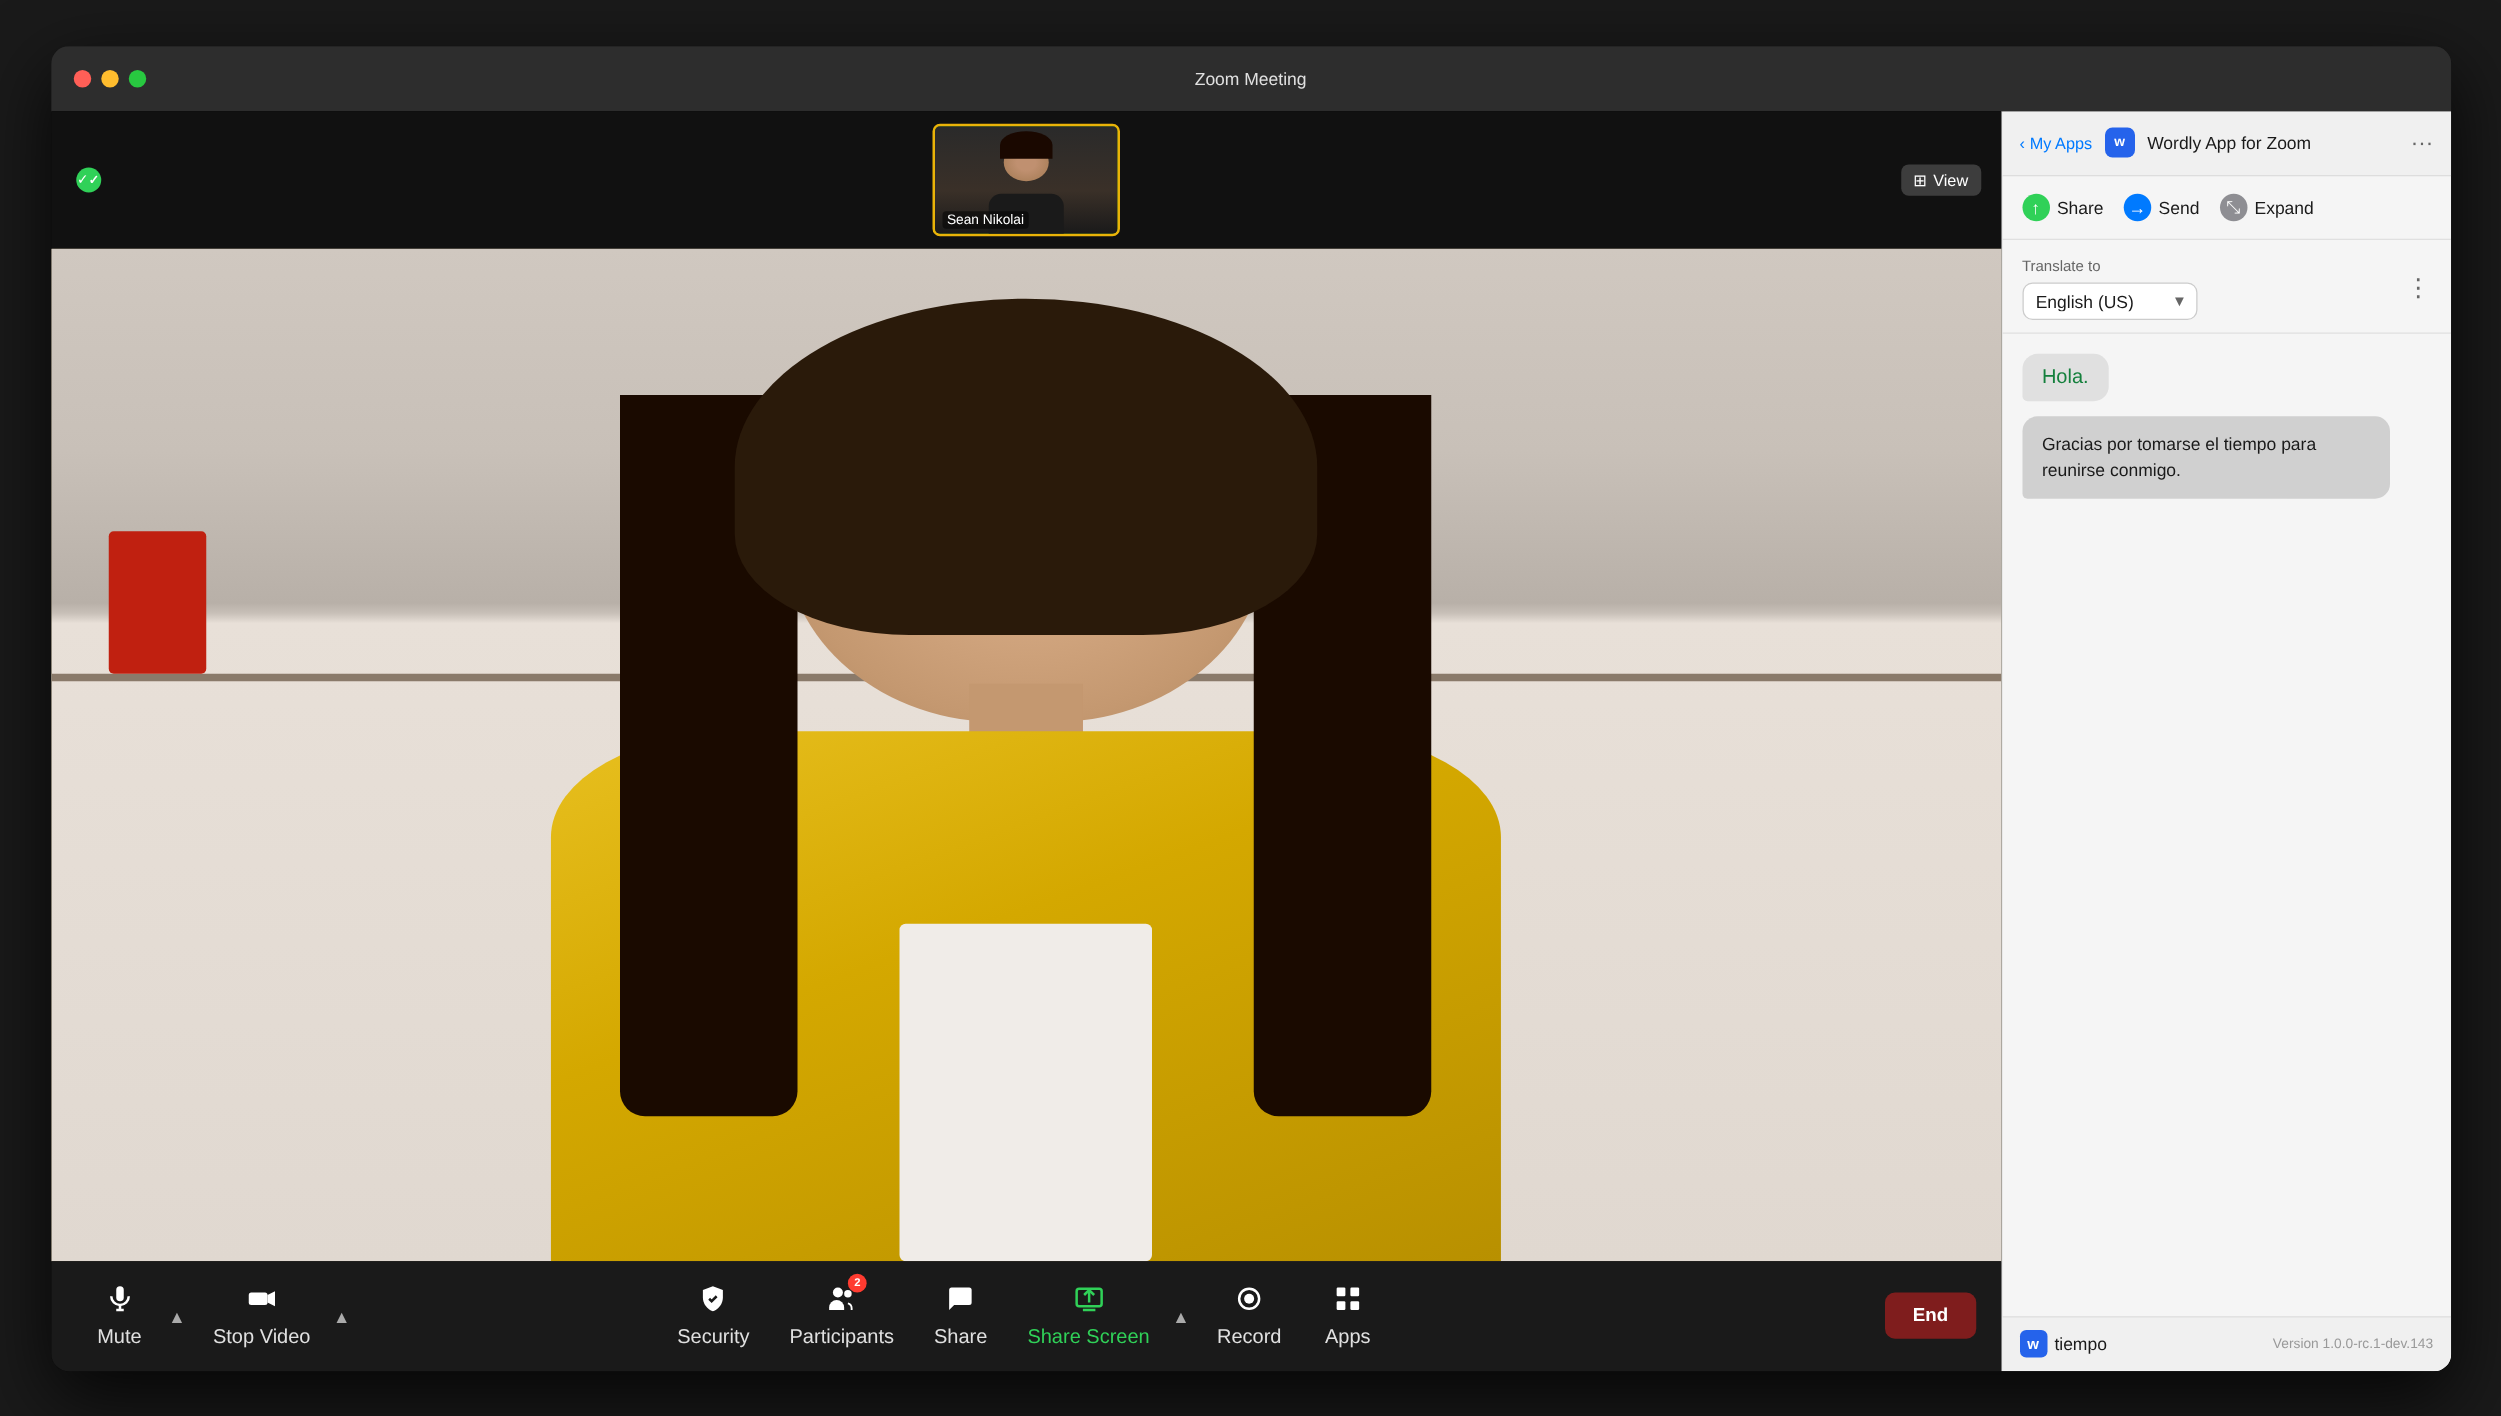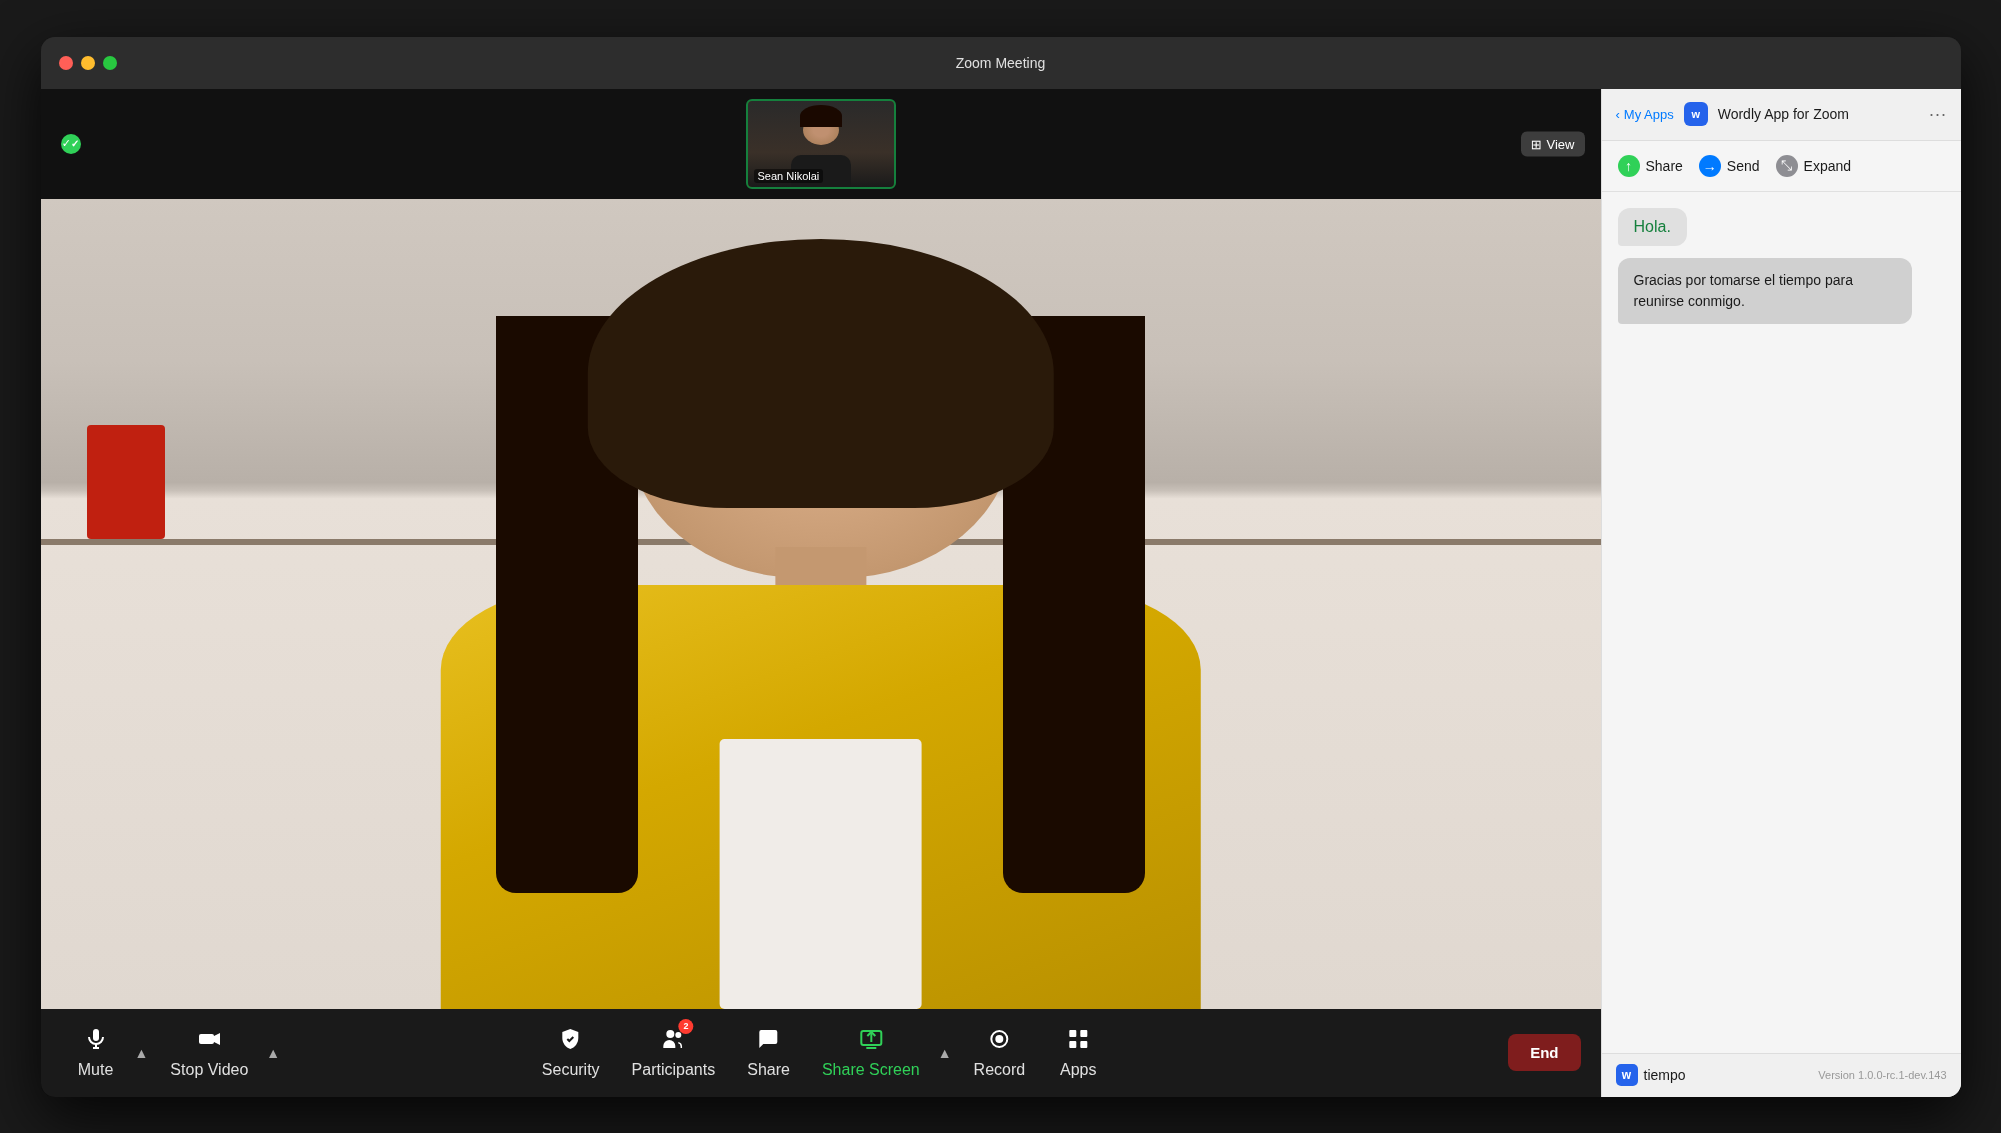--- a/index.html
+++ b/index.html
@@ -100,21 +100,21 @@
       gap: 5px;
     }
 
     .thumbnail-video {
       width: 150px;
       height: 90px;
       border-radius: 6px;
       background: #4d7c0f;
       overflow: hidden;
       position: relative;
-      border: 2px solid #15803d;
+      border: 2px solid #eab308;
     }
 
     .thumbnail-label {
       position: absolute;
       bottom: 4px;
       left: 6px;
       color: #fff;
       font-size: 11px;
       background: rgba(0,0,0,0.5);
       padding: 1px 4px;
@@ -804,20 +804,36 @@
         <button class="action-btn">
           <span class="action-icon send-icon-bg">→</span>
           <span>Send</span>
         </button>
         <button class="action-btn">
           <span class="action-icon expand-icon-bg">⤡</span>
           <span>Expand</span>
         </button>
       </div>
 
+      <div class="translate-section">
+        <div class="translate-row">
+          <span class="translate-label">Translate to</span>
+          <div class="translate-dropdown">
+            <div class="select-wrapper">
+              <select class="lang-select">
+                <option>English (US)</option>
+              </select>
+              <span class="select-chevron">▼</span>
+            </div>
+          </div>
+        </div>
+        <button class="options-dots">
+          <span>⋮</span>
+        </button>
+      </div>
 
       <div class="chat-area">
         <div class="bubble-hola">Hola.</div>
         <div class="bubble-spanish">Gracias por tomarse el tiempo para reunirse conmigo.</div>
       </div>
 
       <div class="panel-footer">
         <div class="wordly-logo">
           <div class="wordly-w">w</div>
           <span>tiempo</span>

